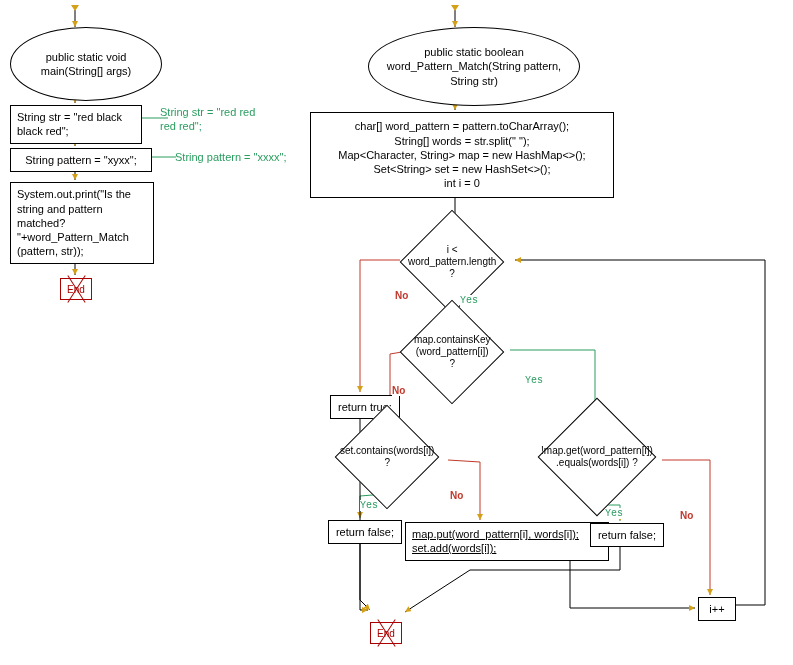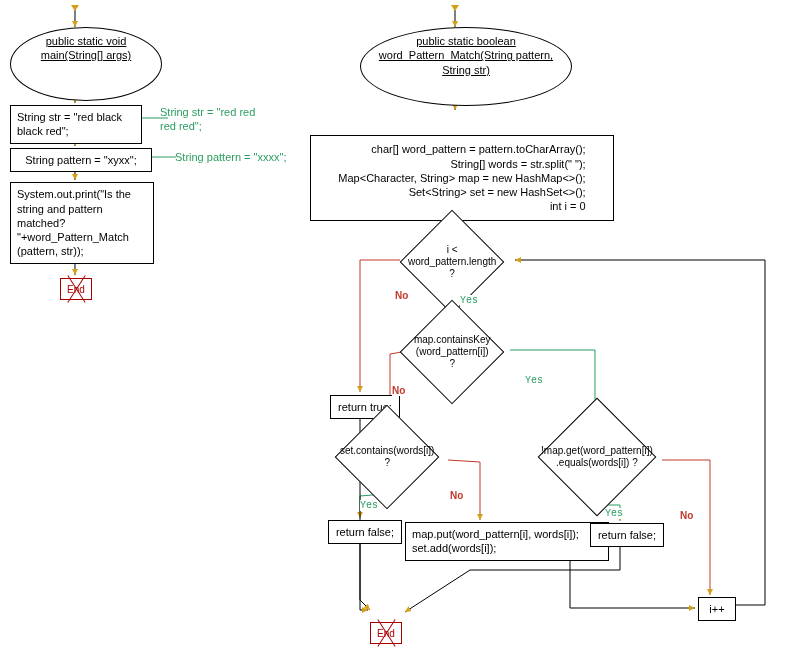--- a/index.html
+++ b/index.html
@@ -14,24 +14,24 @@
   .node {
     position: absolute;
     font-size: 11px;
     line-height: 1.3;
     text-align: center;
   }
   .ellipse-node {
     border: 1px solid #000;
     border-radius: 50%;
     display: flex;
+    align-items: center;
     justify-content: center;
     background: #fff;
     padding: 6px 10px;
-    text-decoration: underline;
   }
   .rect-node {
     border: 1px solid #000;
     display: flex;
     align-items: center;
     justify-content: center;
     background: #fff;
     padding: 4px 6px;
     text-align: left;
   }
@@ -162,25 +162,25 @@
   <span>End</span>
 </div>
 
 <div class="note-text" style="left:160px; top:105px; width:110px;">
   <span>String str = "red red red red";</span>
 </div>
 <div class="note-text" style="left:175px; top:150px;">
   <span>String pattern = "xxxx";</span>
 </div>
 
-<div class="node ellipse-node" style="left:360px; top:27px; width:190px; height:65px;">
+<div class="node ellipse-node" style="left:368px; top:27px; width:190px; height:65px;">
   <span>public static boolean word_Pattern_Match(String pattern, String str)</span>
 </div>
 
-<div class="node rect-node" style="left:310px; top:112px; width:290px; height:76px; white-space:pre-line; text-align:right;margin-top:23px;">
+<div class="node rect-node" style="left:310px; top:112px; width:290px; height:76px; white-space:pre-line; text-align:center;">
   <span>char[] word_pattern = pattern.toCharArray();
 String[] words = str.split(" ");
 Map&lt;Character, String&gt; map = new HashMap&lt;&gt;();
 Set&lt;String&gt; set = new HashSet&lt;&gt;();
 int i = 0</span>
 </div>
 
 <div class="node" style="left:415px; top:225px;">
   <div class="diamond-node" style="width:72px; height:72px; display:flex; align-items:center; justify-content:center;">
     <div class="diamond-text" style="width:140px;">i &lt; word_pattern.length ?</div>
@@ -206,21 +206,21 @@
 <div class="node" style="left:555px; top:415px;">
   <div class="diamond-node" style="width:82px; height:82px; display:flex; align-items:center; justify-content:center;">
     <div class="diamond-text" style="width:160px;">!map.get(word_pattern[i]) .equals(words[i]) ?</div>
   </div>
 </div>
 
 <div class="node rect-node" style="left:328px; top:520px; width:60px;">
   <span>return false;</span>
 </div>
 
-<div class="node rect-node" style="left:405px; top:522px; width:190px;">
+<div class="node rect-node" style="left:405px; top:522px; width:190px;text-decoration:underline;">
   <span style="text-align:left;">map.put(word_pattern[i], words[i]); set.add(words[i]);</span>
 </div>
 
 <div class="node rect-node" style="left:590px; top:523px; width:60px;">
   <span>return false;</span>
 </div>
 
 <div class="node rect-node" style="left:698px; top:597px; width:24px;">
   <span>i++</span>
 </div>

